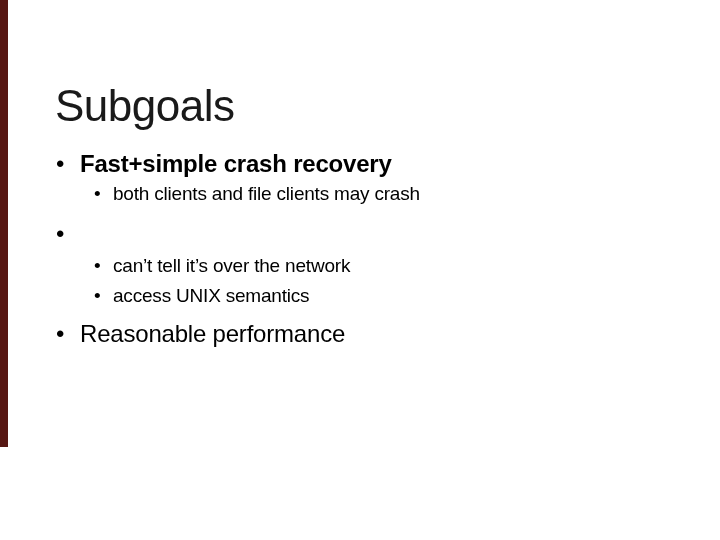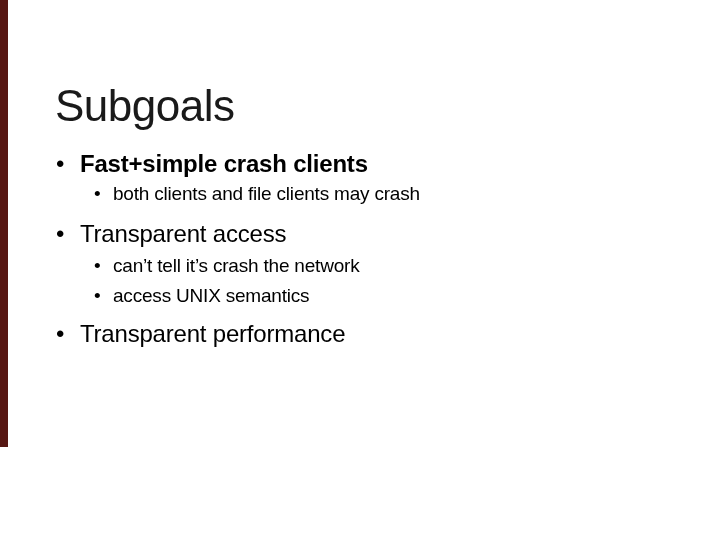--- a/index.html
+++ b/index.html
@@ -61,36 +61,35 @@
 </style>
 </head>
 <body>
 
 <div class="slide">
   <div class="accent-bar" style="background: rgb(87, 23, 19);"></div>
   <h1 class="slide-title">Subgoals</h1>
   <div id="bullet-list">
       <div class="bullet-row level-1 bold" style="top: 150px;">
         <span class="dot">•</span>
-        <span class="txt">Fast+simple crash clients</span>
+        <span class="txt">Fast+simple crash recovery</span>
       </div>
       <div class="bullet-row level-2" style="top: 182px;">
         <span class="dot">•</span>
         <span class="txt">both clients and file clients may crash</span>
       </div>
       <div class="bullet-row level-1" style="top: 220px;">
         <span class="dot">•</span>
-        <span class="txt">Transparent access</span>
       </div>
       <div class="bullet-row level-2" style="top: 254px;">
         <span class="dot">•</span>
-        <span class="txt">can’t tell it’s crash the network</span>
+        <span class="txt">can’t tell it’s over the network</span>
       </div>
       <div class="bullet-row level-2" style="top: 284px;">
         <span class="dot">•</span>
         <span class="txt">access UNIX semantics</span>
       </div>
       <div class="bullet-row level-1" style="top: 320px;">
         <span class="dot">•</span>
-        <span class="txt">Transparent performance</span>
+        <span class="txt">Reasonable performance</span>
       </div>
     </div>
 </div>
 
 </body></html>

